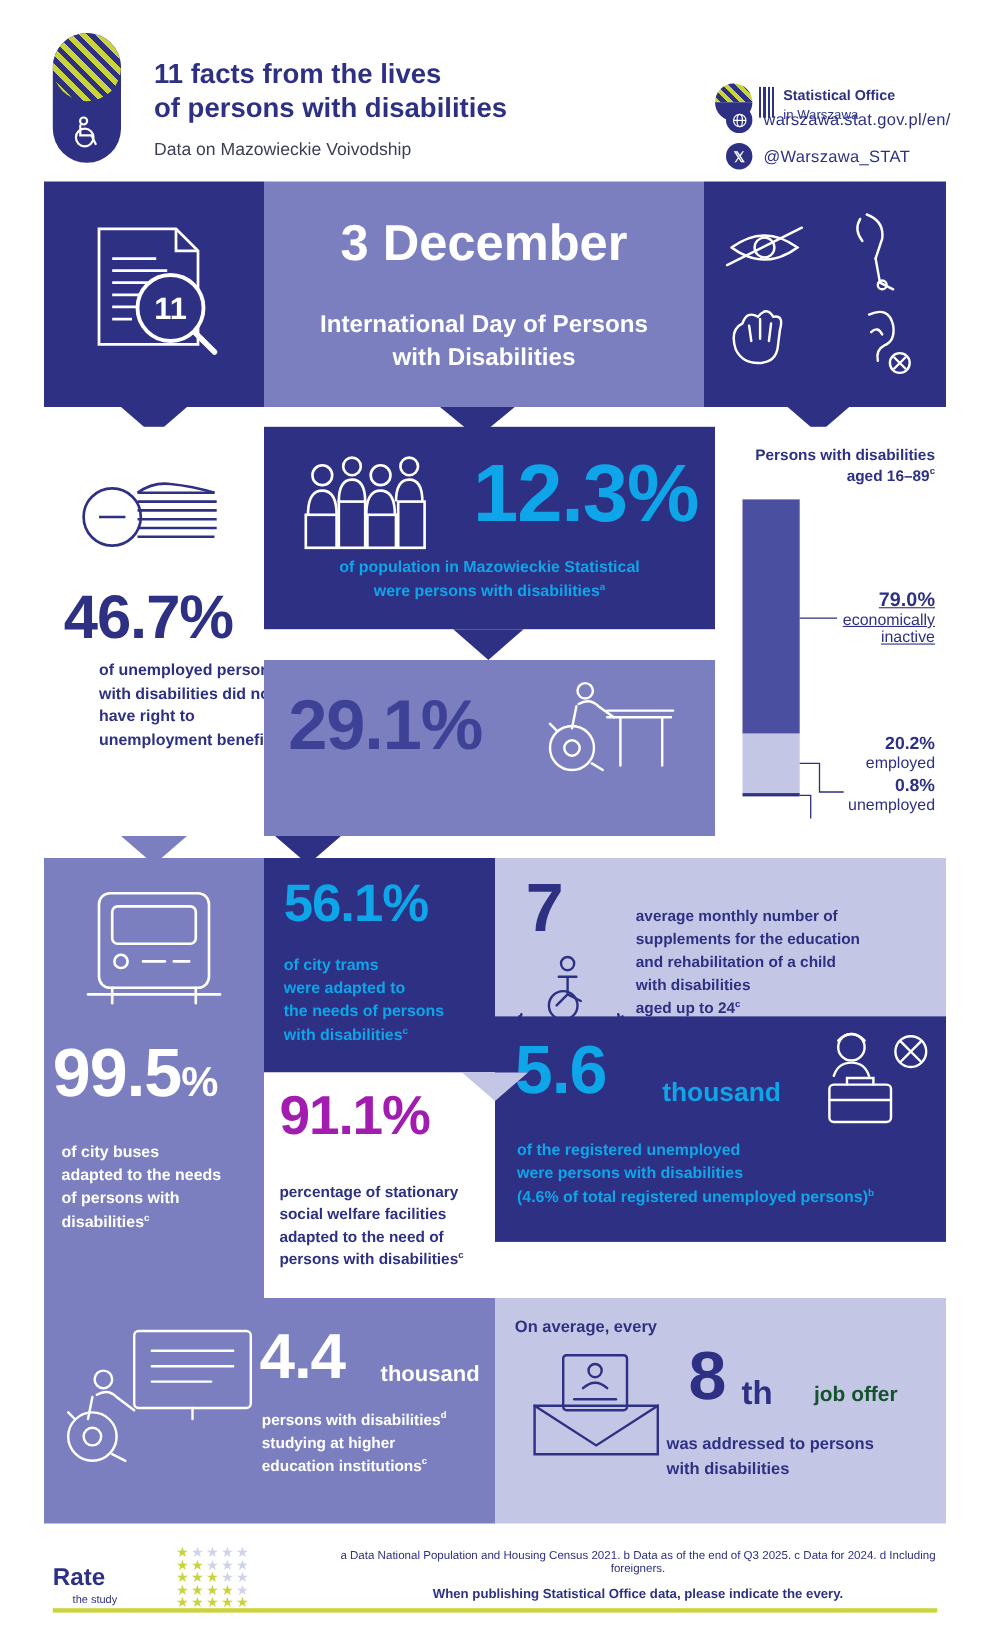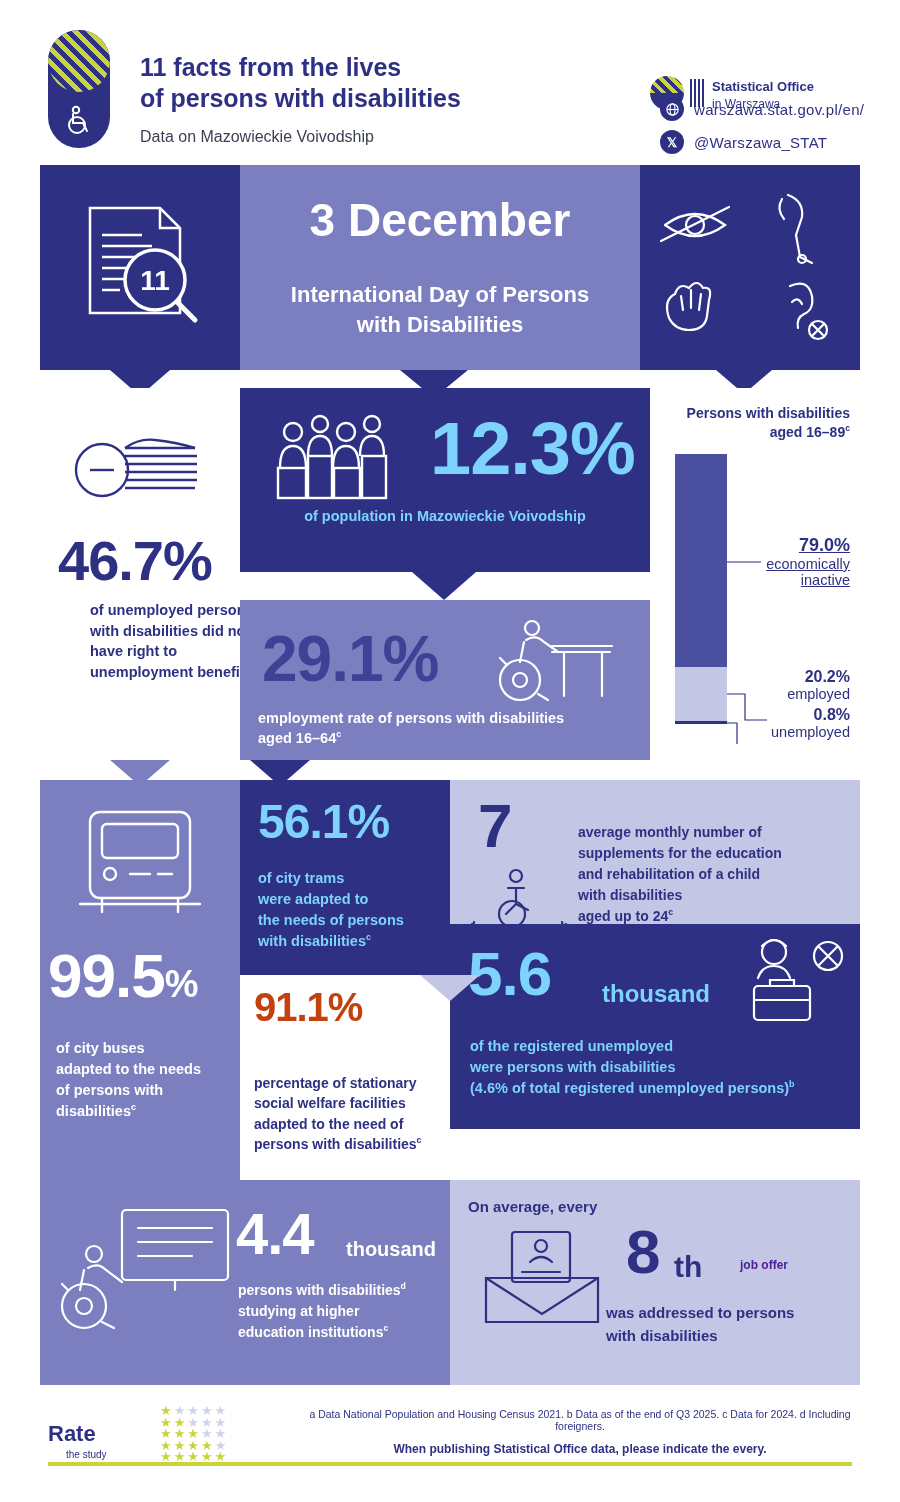--- a/index.html
+++ b/index.html
@@ -37,21 +37,21 @@
   .so-text { position:absolute; left:62px; top:2px; font-size:13px; font-weight:bold; color:#2e3183; line-height:1.35; }
   .so-text .t2 { font-weight:normal; font-size:12px; }
 
   .contact-row { position:absolute; display:flex; align-items:center; gap:10px; }
   .contact-row .circ { width:24px; height:24px; border-radius:12px; background:#2e3183; color:#fff;
      display:flex; align-items:center; justify-content:center; font-size:14px; }
   .contact-row .ctext { font-size:15px; color:#2e3183; letter-spacing:.3px; }
 
   
   .blk { position:absolute; }
-  .navy   { background:#2e3183; color:#7dd3fc; }
+  .navy   { background:#2e3183; color:#0ea5e9; }
   .mid    { background:#7b7fc0; color:#ffffff; }
   .light  { background:#c3c6e4; color:#2e3183; }
   .white  { background:#ffffff; color:#2e3183; }
 
   .bignum { font-weight:bold; letter-spacing:-1px; }
   sup { font-size:.62em; vertical-align:super; font-weight:bold; }
 
   
   .notch { position:absolute; width:0; height:0; }
 
@@ -190,21 +190,24 @@
         <circle cx="114" cy="14" r="8"></circle>
           <path d="M102 46 q0 -20 12 -20 q12 0 12 20"></path>
         <rect x="20" y="58" width="28" height="30"></rect>
           <rect x="50" y="46" width="24" height="42"></rect>
         <rect x="76" y="58" width="26" height="30"></rect>
           <rect x="104" y="46" width="24" height="42"></rect>
       </svg>
     </div>
     <div class="bignum" style="position:absolute; left:190px; top:18px; font-size:74px;">12.3%</div>
     <div style="position:absolute; left:0; top:118px; width:410px; text-align:center; font-size:14.5px; font-weight:bold; line-height:1.45;">
-      <div>of population in Mazowieckie Voivodship</div>
+      <div>of population in Mazowieckie Statistical</div>
+      <div>
+        <span>were persons with disabilities</span><sup>a</sup>
+      </div>
     </div>
   </div>
 
   <div class="notch" style="left:212px; top:448px; border-top:32px solid transparent; border-bottom:32px solid transparent; border-right:28px solid #2e3183;"></div>
 
   <div class="blk white" style="left:40px; top:388px; width:200px; height:372px;">
     <div style="position:absolute; left:30px; top:40px;">
       <svg width="150" height="80" viewBox="0 0 150 80" fill="none" stroke="#2e3183" stroke-width="2.4">
         <circle cx="32" cy="42" r="26"></circle>
           <path d="M20 42 h24"></path>
@@ -224,26 +227,20 @@
       <svg width="140" height="92" viewBox="0 0 140 92" fill="none" stroke="#fff" stroke-width="2.2" stroke-linecap="round">
         <circle cx="42" cy="12" r="7"></circle>
         <path d="M36 24 q10 -6 18 2 l14 10"></path>
         <path d="M34 26 l-4 20"></path>
         <circle cx="30" cy="64" r="20"></circle>
         <circle cx="30" cy="64" r="7"></circle>
         <path d="M16 48 l-6 -6 M48 78 l10 6"></path>
         <path d="M62 36 h58 M74 36 v44 M112 36 v44 M62 30 h60"></path>
       </svg>
     </div>
-    <div style="position:absolute; left:18px; top:108px; width:380px; font-size:14.5px; font-weight:bold; line-height:1.4; color:#ffffff;">
-      <div>employment rate of persons with disabilities</div>
-      <div>
-        <span>aged 16–64</span><sup>c</sup>
-      </div>
-    </div>
   </div>
 
   <div class="notch" style="left:412px; top:572px; border-left:32px solid transparent; border-right:32px solid transparent; border-top:28px solid #2e3183;"></div>
   <div class="notch" style="left:650px; top:648px; border-top:32px solid transparent; border-bottom:32px solid transparent; border-right:28px solid #c3c6e4;"></div>
 
   <div class="blk white" style="left:650px; top:388px; width:210px; height:372px;">
     <div style="position:absolute; left:0; top:16px; width:200px; text-align:right; font-size:14px; font-weight:bold; line-height:1.35; color:#2e3183;">
       <div>Persons with disabilities</div>
       <div>
         <span>aged 16–89</span><sup>c</sup>
@@ -330,21 +327,21 @@
       <div>and rehabilitation of a child</div>
       <div>with disabilities</div>
       <div>
         <span>aged up to 24</span><sup>c</sup>
       </div>
     </div>
   </div>
   <div class="notch" style="left:250px; top:760px; border-left:30px solid transparent; border-right:30px solid transparent; border-top:26px solid #2e3183;"></div>
 
   <div class="blk white" style="left:240px; top:975px; width:210px; height:205px;">
-    <div class="bignum" style="position:absolute; left:14px; top:10px; font-size:40px; color:#c2410c;">91.1%</div>
+    <div class="bignum" style="position:absolute; left:14px; top:10px; font-size:50px; color:#a21caf;">91.1%</div>
     <div style="position:absolute; left:14px; top:98px; width:200px; font-size:14px; font-weight:bold; line-height:1.45; color:#2e3183;">
       <div>percentage of stationary</div>
       <div>social welfare facilities</div>
       <div>adapted to the need of</div>
       <div>
         <span>persons with disabilities</span><sup>c</sup>
       </div>
     </div>
   </div>
 
@@ -408,21 +405,21 @@
         <rect x="32" y="4" width="58" height="50" rx="3"></rect>
         <circle cx="61" cy="18" r="6"></circle>
         <path d="M50 34 q11 -10 22 0"></path>
         <path d="M42 44 h38"></path>
         <path d="M6 50 h112 v44 h-112 z"></path>
         <path d="M6 50 L62 86 L118 50"></path>
       </svg>
     </div>
     <div class="bignum" style="position:absolute; left:176px; top:36px; font-size:62px; color:#2e3183;">8</div>
     <div style="position:absolute; left:224px; top:70px; font-size:30px; font-weight:bold; color:#2e3183;">th</div>
-    <div style="position:absolute; left:290px; top:78px; font-size:12px; font-weight:bold; color:#4c1d95;">job offer</div>
+    <div style="position:absolute; left:290px; top:78px; font-size:19px; font-weight:bold; color:#14532d;">job offer</div>
     <div style="position:absolute; left:156px; top:122px; width:250px; font-size:15px; font-weight:bold; line-height:1.5; color:#2e3183;">
       <div>was addressed to persons</div>
       <div>with disabilities</div>
     </div>
   </div>
 
   <div class="rate">
     <div class="lbl">Rate</div>
     <div class="lbl2">the study</div>
     <div class="stars">

